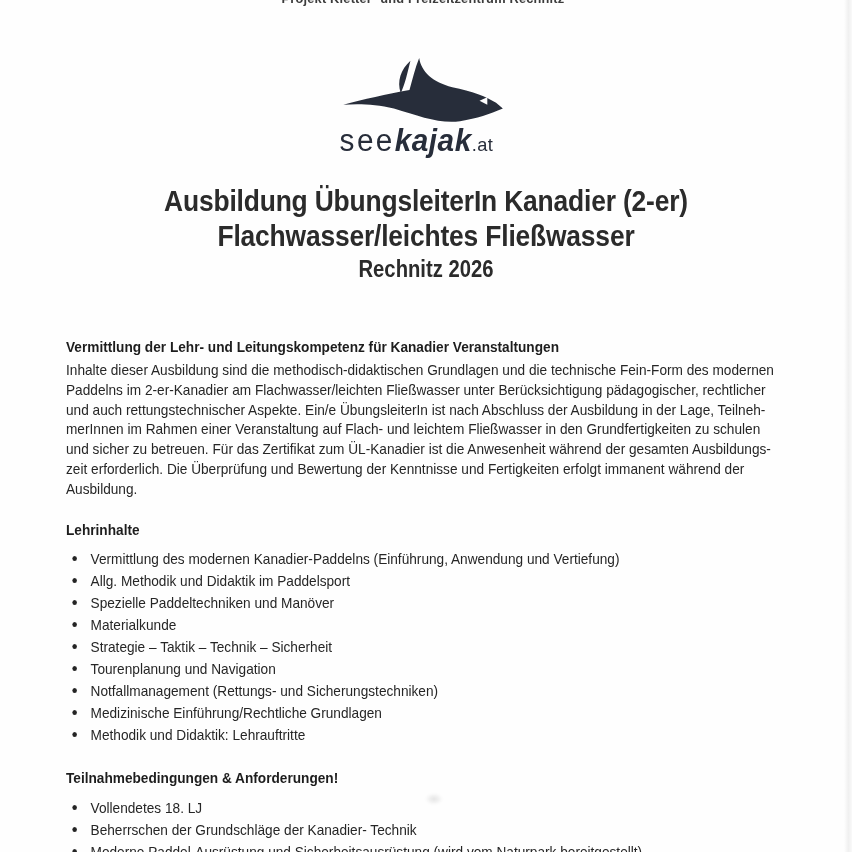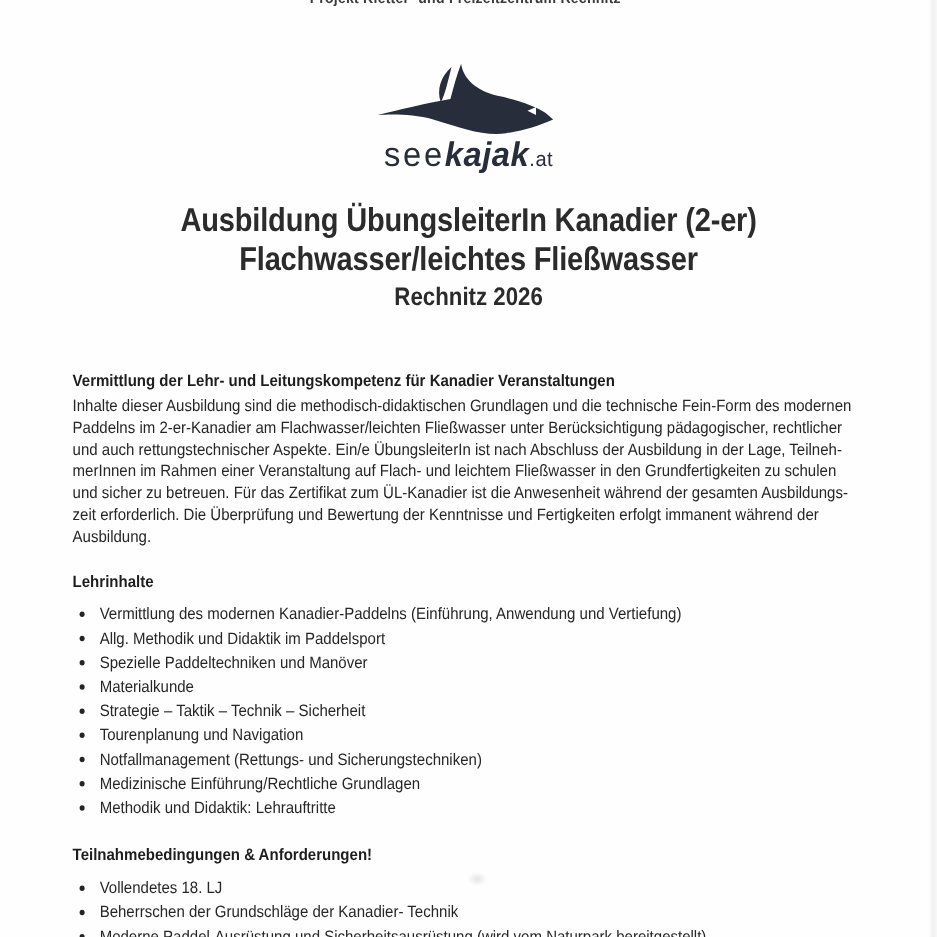--- a/index.html
+++ b/index.html
@@ -28,21 +28,21 @@
     text-align:center;
     font-size:13.5px;font-weight:bold;letter-spacing:.2px;
     color:#3c3c3c;
     transform:scaleX(0.95);
   }
   
   .logo{
     position:absolute;top:56px;left:50%;
     transform:translateX(-50%);
     width:180px;
-    text-align:center;
+    text-align:left;
   }
   .logo svg{display:block;margin:0 auto;}
   .logo-text{
     margin-top:-3px;
     white-space:nowrap;
     color:#272d3a;
     font-size:31px;
     line-height:32px;
     transform:scaleX(0.96);
   }

